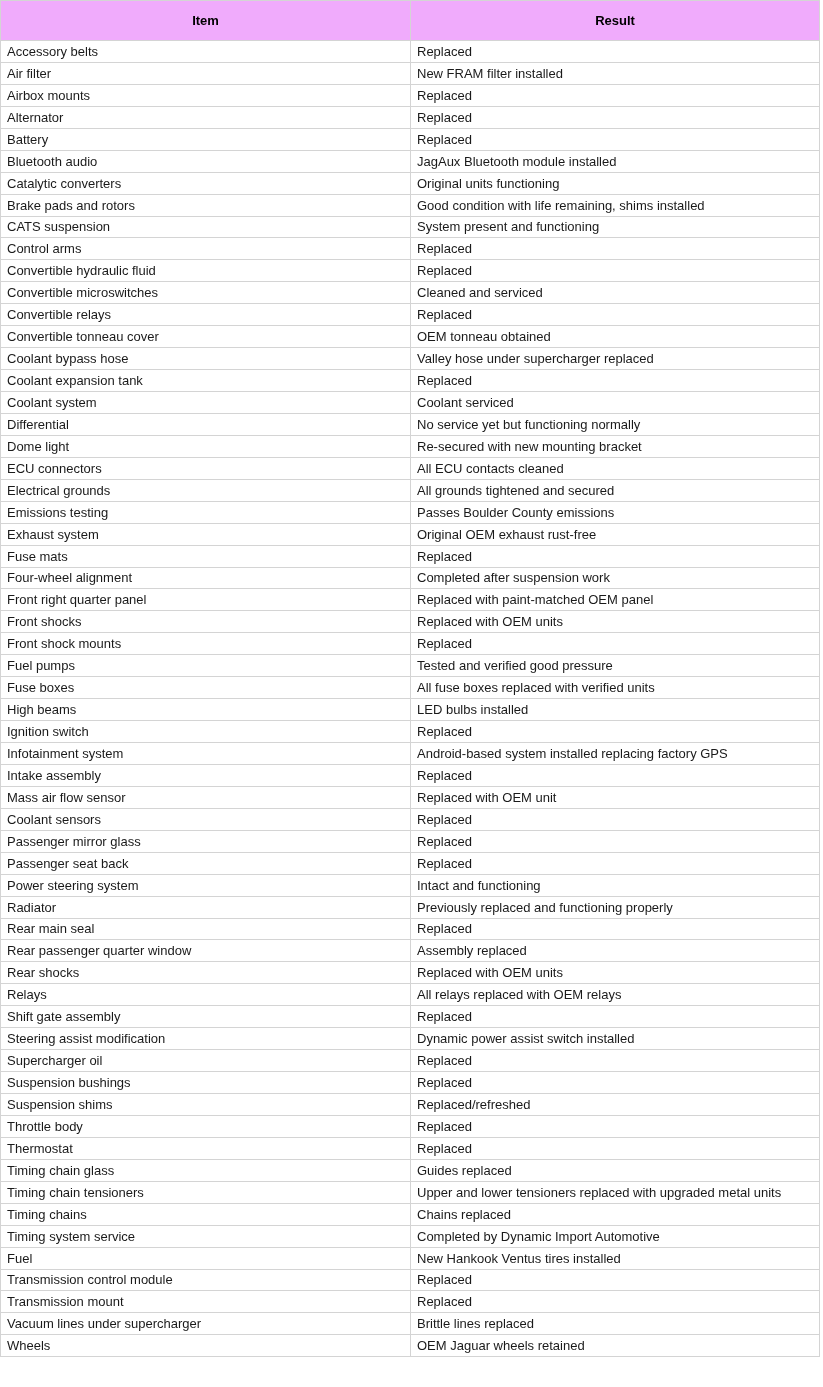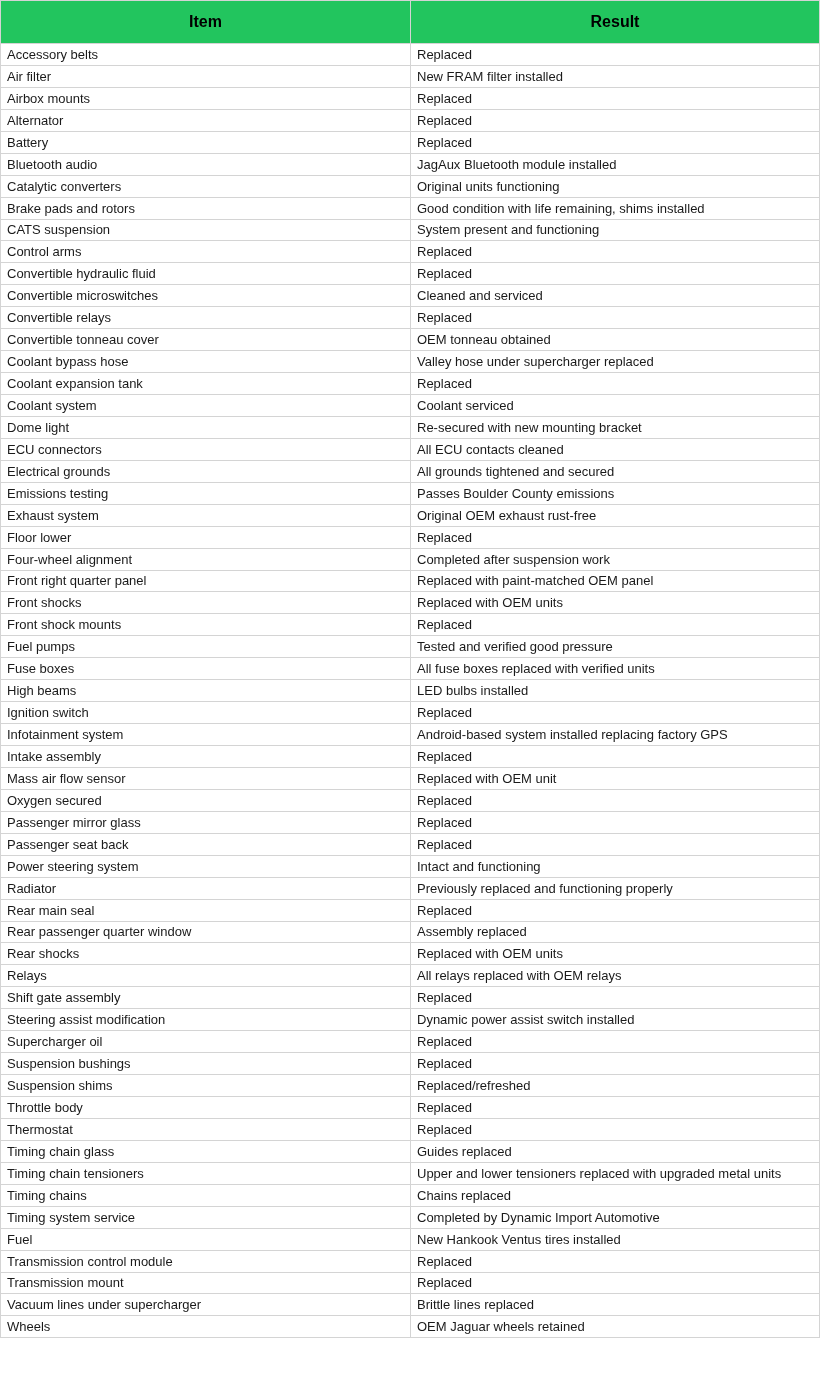--- a/index.html
+++ b/index.html
@@ -23,26 +23,26 @@
   table.service-table col.col-item   { width: 410px; }
   table.service-table col.col-result { width: 409px; }
   table.service-table th,
   table.service-table td {
     border: 1px solid #d4d4d4;
     overflow: hidden;
     white-space: nowrap;
   }
   table.service-table th {
     height: 26px;
-    font-size: 16px;
+    font-size: 13px;
     font-weight: bold;
     text-align: center;
     vertical-align: middle;
     color: #000000;
-    background: #22c55e;
+    background: #f0abfc;
     padding: 12px 6px;
   }
   table.service-table td {
     height: 21.95px;
     font-size: 13px;
     font-weight: normal;
     text-align: left;
     vertical-align: middle;
     padding: 0 2px 0 6px;
     background: #ffffff;
@@ -126,41 +126,45 @@
   </tr>
         <tr>
     <td>Coolant expansion tank</td>
     <td>Replaced</td>
   </tr>
         <tr>
     <td>Coolant system</td>
     <td>Coolant serviced</td>
   </tr>
         <tr>
+    <td>Differential</td>
+    <td>No service yet but functioning normally</td>
+  </tr>
+        <tr>
     <td>Dome light</td>
     <td>Re-secured with new mounting bracket</td>
   </tr>
         <tr>
     <td>ECU connectors</td>
     <td>All ECU contacts cleaned</td>
   </tr>
         <tr>
     <td>Electrical grounds</td>
     <td>All grounds tightened and secured</td>
   </tr>
         <tr>
     <td>Emissions testing</td>
     <td>Passes Boulder County emissions</td>
   </tr>
         <tr>
     <td>Exhaust system</td>
     <td>Original OEM exhaust rust-free</td>
   </tr>
         <tr>
-    <td>Floor lower</td>
+    <td>Fuse mats</td>
     <td>Replaced</td>
   </tr>
         <tr>
     <td>Four-wheel alignment</td>
     <td>Completed after suspension work</td>
   </tr>
         <tr>
     <td>Front right quarter panel</td>
     <td>Replaced with paint-matched OEM panel</td>
   </tr>
@@ -194,21 +198,21 @@
   </tr>
         <tr>
     <td>Intake assembly</td>
     <td>Replaced</td>
   </tr>
         <tr>
     <td>Mass air flow sensor</td>
     <td>Replaced with OEM unit</td>
   </tr>
         <tr>
-    <td>Oxygen secured</td>
+    <td>Coolant sensors</td>
     <td>Replaced</td>
   </tr>
         <tr>
     <td>Passenger mirror glass</td>
     <td>Replaced</td>
   </tr>
         <tr>
     <td>Passenger seat back</td>
     <td>Replaced</td>
   </tr>

